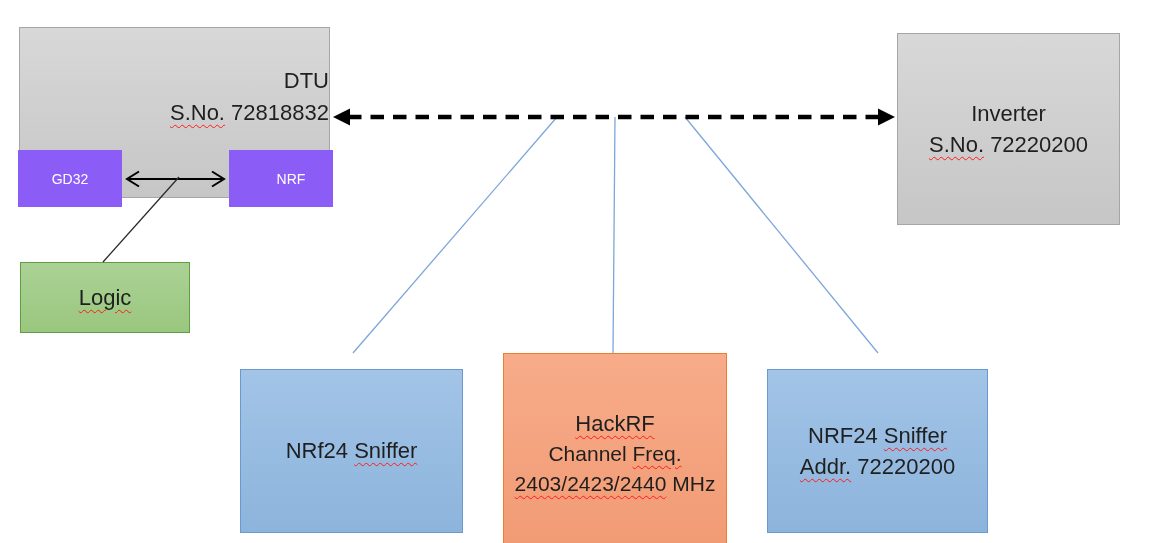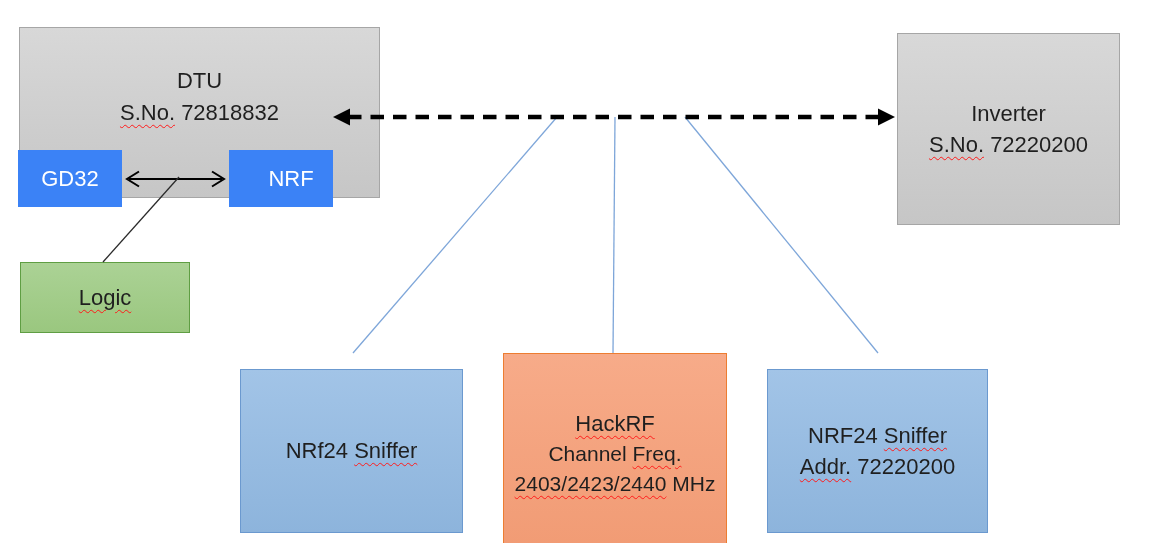--- a/index.html
+++ b/index.html
@@ -11,22 +11,22 @@
     position:absolute;box-sizing:border-box;display:flex;flex-direction:column;
     align-items:center;justify-content:center;text-align:center;line-height:1.42;
   }
   .lg{font-size:22px;}
   .sm{font-size:21px;}
   .gray{
     background:linear-gradient(180deg,#d8d8d8 0%,#c6c6c6 100%);
     border:1.5px solid #a6a6a6;
   }
   .chip{
-    position:absolute;box-sizing:border-box;background:#3b82f6;color:#ffffff;
-    display:flex;align-items:center;justify-content:center;font-size:22px;
+    position:absolute;box-sizing:border-box;background:#8b5cf6;color:#ffffff;
+    display:flex;align-items:center;justify-content:center;font-size:14px;
   }
   .green{
     background:linear-gradient(180deg,#abd295 0%,#9ac77f 100%);
     border:1.5px solid #5f9e43;
   }
   .blue{
     background:linear-gradient(180deg,#a2c4e7 0%,#8db4dc 100%);
     border:1.5px solid #6b99cf;
     margin-top:16px;
   }
@@ -35,21 +35,21 @@
     border:1.5px solid #ed7d31;
   }
   .wavy{
     text-decoration-line:underline;
     text-decoration-style:wavy;
     text-decoration-color:#ff1a1a;
     text-decoration-thickness:1px;
     text-underline-offset:4px;
   }
   
-  #dtu{left:19px;top:27px;width:361px;height:171px;padding-bottom:32px;}
+  #dtu{left:19px;top:27px;width:311px;height:171px;padding-bottom:32px;align-items:flex-end;}
   #gd32{left:18px;top:150px;width:104px;height:57px;}
   #nrf{left:229px;top:150px;width:104px;height:57px;padding-left:20px;}
   #logic{left:20px;top:262px;width:170px;height:71px;}
   #inverter{left:897px;top:33px;width:223px;height:192px;}
   #snifferL{left:240px;top:353px;width:223px;height:164px;}
   #hackrf{left:503px;top:353px;width:224px;height:200px;}
   #snifferR{left:767px;top:353px;width:221px;height:164px;}
   svg.overlay{position:absolute;left:0;top:0;pointer-events:none;}
 </style>
 </head>

